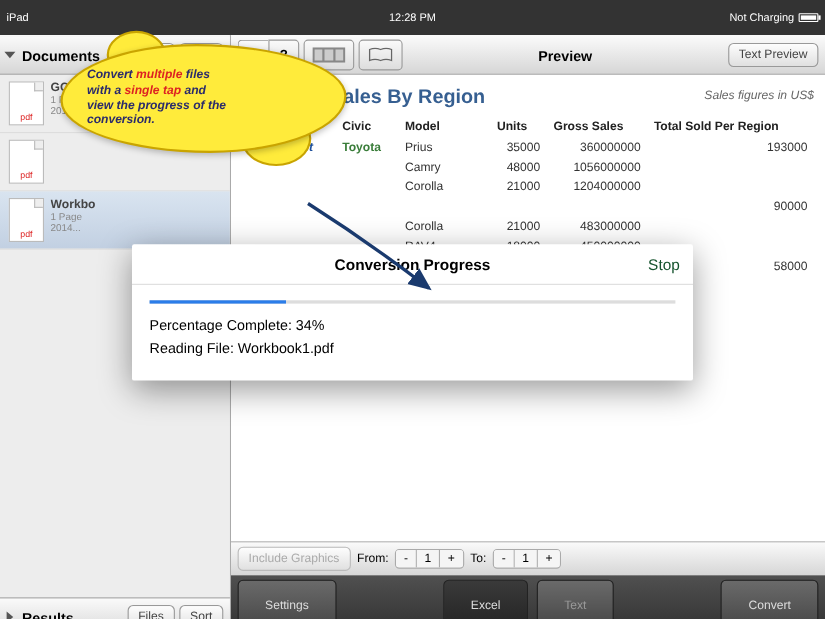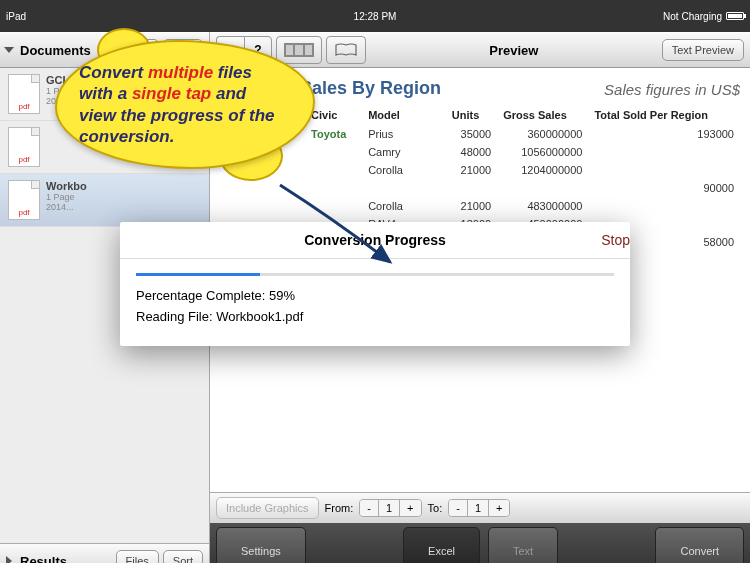--- a/index.html
+++ b/index.html
@@ -43,21 +43,21 @@
 
 .icon-btn { width:28px; height:28px; display:flex; align-items:center; justify-content:center; border:1px solid #999; border-radius:4px; background:linear-gradient(#fafafa,#ddd); cursor:pointer; }
 .seg { display:flex; }
 .seg .icon-btn { border-radius:0; border-right:none; }
 .seg .icon-btn:first-child { border-radius:4px 0 0 4px; }
 .seg .icon-btn:last-child { border-right:1px solid #999; border-radius:0 4px 4px 0; }
 
 
 .preview-area { flex:1; background:#fff; overflow:auto; padding:10px 10px 4px 10px; position:relative; }
 .sheet-title { font-size:18px; color:#365f91; font-weight:bold; margin-bottom:6px; }
-.sheet-sub { float:right; font-style:italic; font-size:15px; color:#666; margin-top:-24px; }
+.sheet-sub { float:right; font-style:italic; font-size:11px; color:#666; margin-top:-24px; }
 table { border-collapse:collapse; width:100%; font-size:11px; }
 th { text-align:left; padding:4px 6px; font-weight:bold; color:#222; }
 td { padding:3px 6px; color:#333; }
 .region-cell { color:#1d4f9b; font-weight:bold; font-style:italic; }
 .make-cell { color:#3a7d3a; font-weight:bold; }
 .num { text-align:right; }
 .totalrow td { font-weight:bold; }
 
 
 .cbar { background:linear-gradient(#fafafa,#d6d6d6); border-top:1px solid #aaa; padding:4px 6px; display:flex; align-items:center; gap:6px; font-size:11px; }
@@ -67,28 +67,28 @@
 .tabbar { background:linear-gradient(#505050,#2f2f2f); padding:4px 6px; display:flex; align-items:center; gap:8px; }
 .tab-btn { background:linear-gradient(#6a6a6a,#444); color:#ddd; border:1px solid #222; border-radius:5px; padding:17px 24px; font-size:11px; cursor:pointer; }
 .tab-btn.dim { color:#999; }
 .tab-btn.dark { background:linear-gradient(#3a3a3a,#222); }
 .spacer { flex:1; }
 
 
 .overlay { position:absolute; left:0; right:0; top:0; bottom:0; display:flex; align-items:flex-start; justify-content:center; pointer-events:none; }
 .modal { margin-top:222px; width:510px; background:#fff; border-radius:2px; box-shadow:0 8px 30px rgba(0,0,0,0.4); pointer-events:auto; }
 .modal-header { display:flex; align-items:center; justify-content:center; position:relative; padding:10px 12px; border-bottom:1px solid #ddd; font-size:14px; font-weight:600; }
-.modal-header .stop { position:absolute; right:0; color:#7f1d1d; font-weight:normal; cursor:pointer; }
+.modal-header .stop { position:absolute; right:12px; color:#14532d; font-weight:normal; cursor:pointer; }
 .modal-body { padding:14px 16px 22px 16px; font-size:13px; }
 .progress-track { height:3px; background:#ddd; margin-bottom:12px; }
 .progress-fill { height:100%; background:#2b7de9; width:26%; }
 
 
 .callout { position:absolute; top:40px; left:55px; width:260px; height:146px; z-index:50; }
-.cloud { background:#ffeb3b; border:2px solid #c9a400; border-radius:50% 55% 50% 55% / 55% 50% 55% 50%; padding:20px 22px; font-size:17px; font-style:italic; font-weight:bold; color:#2b2b6b; line-height:1.25; box-shadow:0 2px 6px rgba(0,0,0,0.25); position:relative; }
+.cloud { background:#ffeb3b; border:2px solid #c9a400; border-radius:50% 55% 50% 55% / 55% 50% 55% 50%; padding:20px 22px; font-size:11px; font-style:italic; font-weight:bold; color:#2b2b6b; line-height:1.25; box-shadow:0 2px 6px rgba(0,0,0,0.25); position:relative; }
 .cloud::before,.cloud::after { content:''; position:absolute; background:#ffeb3b; border:2px solid #c9a400; border-radius:50%; }
 .cloud::before { width:50px; height:40px; top:-14px; left:40px; z-index:-1; }
 .cloud::after { width:60px; height:46px; bottom:-14px; right:30px; z-index:-1; }
 .cloud .red { color:#d22; }
 .arrow-line { position:absolute; top:140px; left:220px; width:130px; height:90px; }
 .arrow-line svg { overflow:visible; }
 </style>
 </head>
 <body>
 
@@ -316,21 +316,21 @@
 <div class="overlay">
   <div class="modal">
     <div class="modal-header">
       <span>Conversion Progress</span>
       <span class="stop">Stop</span>
     </div>
     <div class="modal-body">
       <div class="progress-track">
         <div class="progress-fill" id="progress-fill" style="width: 26%;"></div>
       </div>
-      <div style="margin-bottom:6px">Percentage Complete: 59%</div>
+      <div style="margin-bottom:6px">Percentage Complete: 34%</div>
       <div>Reading File: Workbook1.pdf</div>
     </div>
   </div>
 </div>
 
 <div class="callout">
   <div class="cloud">
     <span>Convert </span><span class="red">multiple</span><span> files</span><br>
     <span>with a </span><span class="red">single tap</span><span> and</span><br>
     <span>view the progress of the</span><br>

